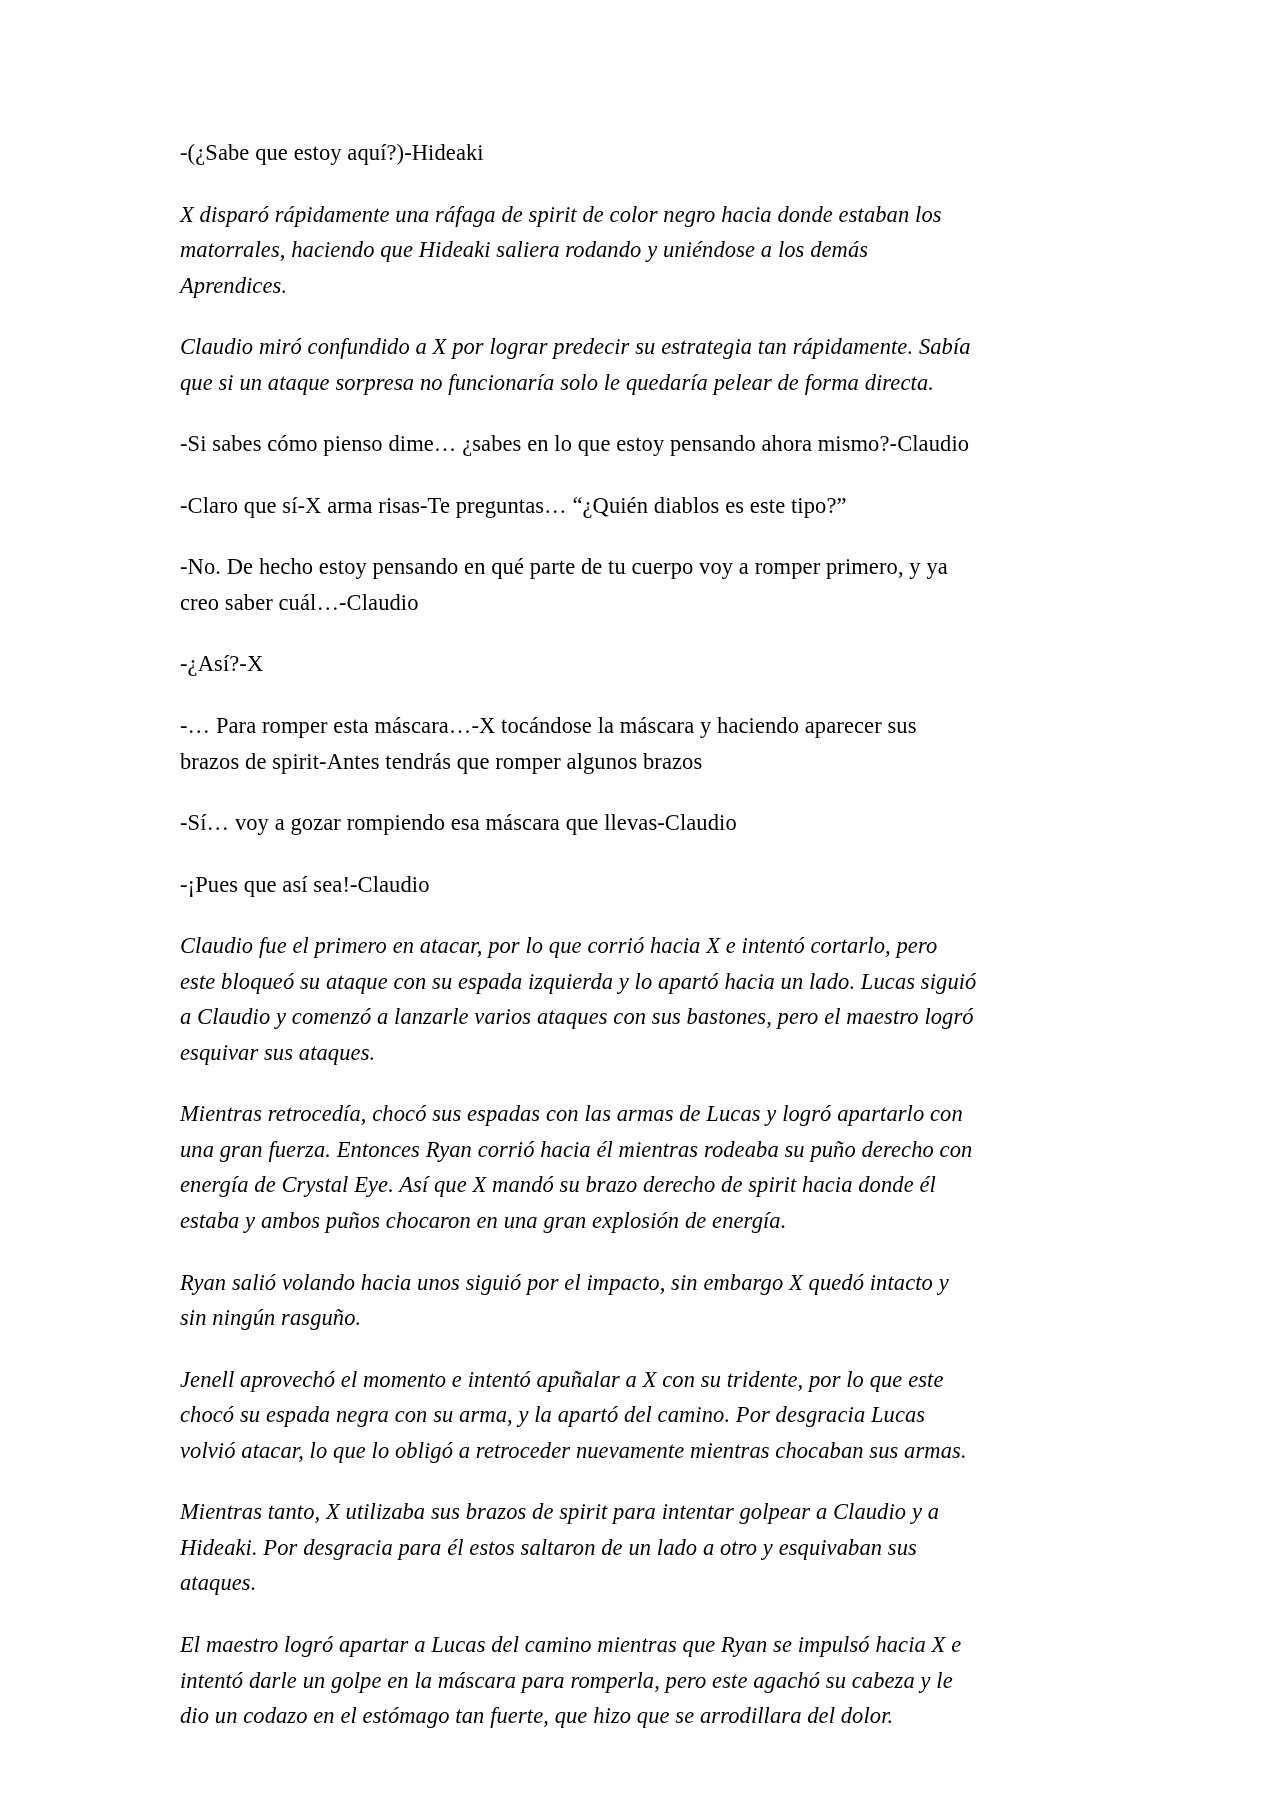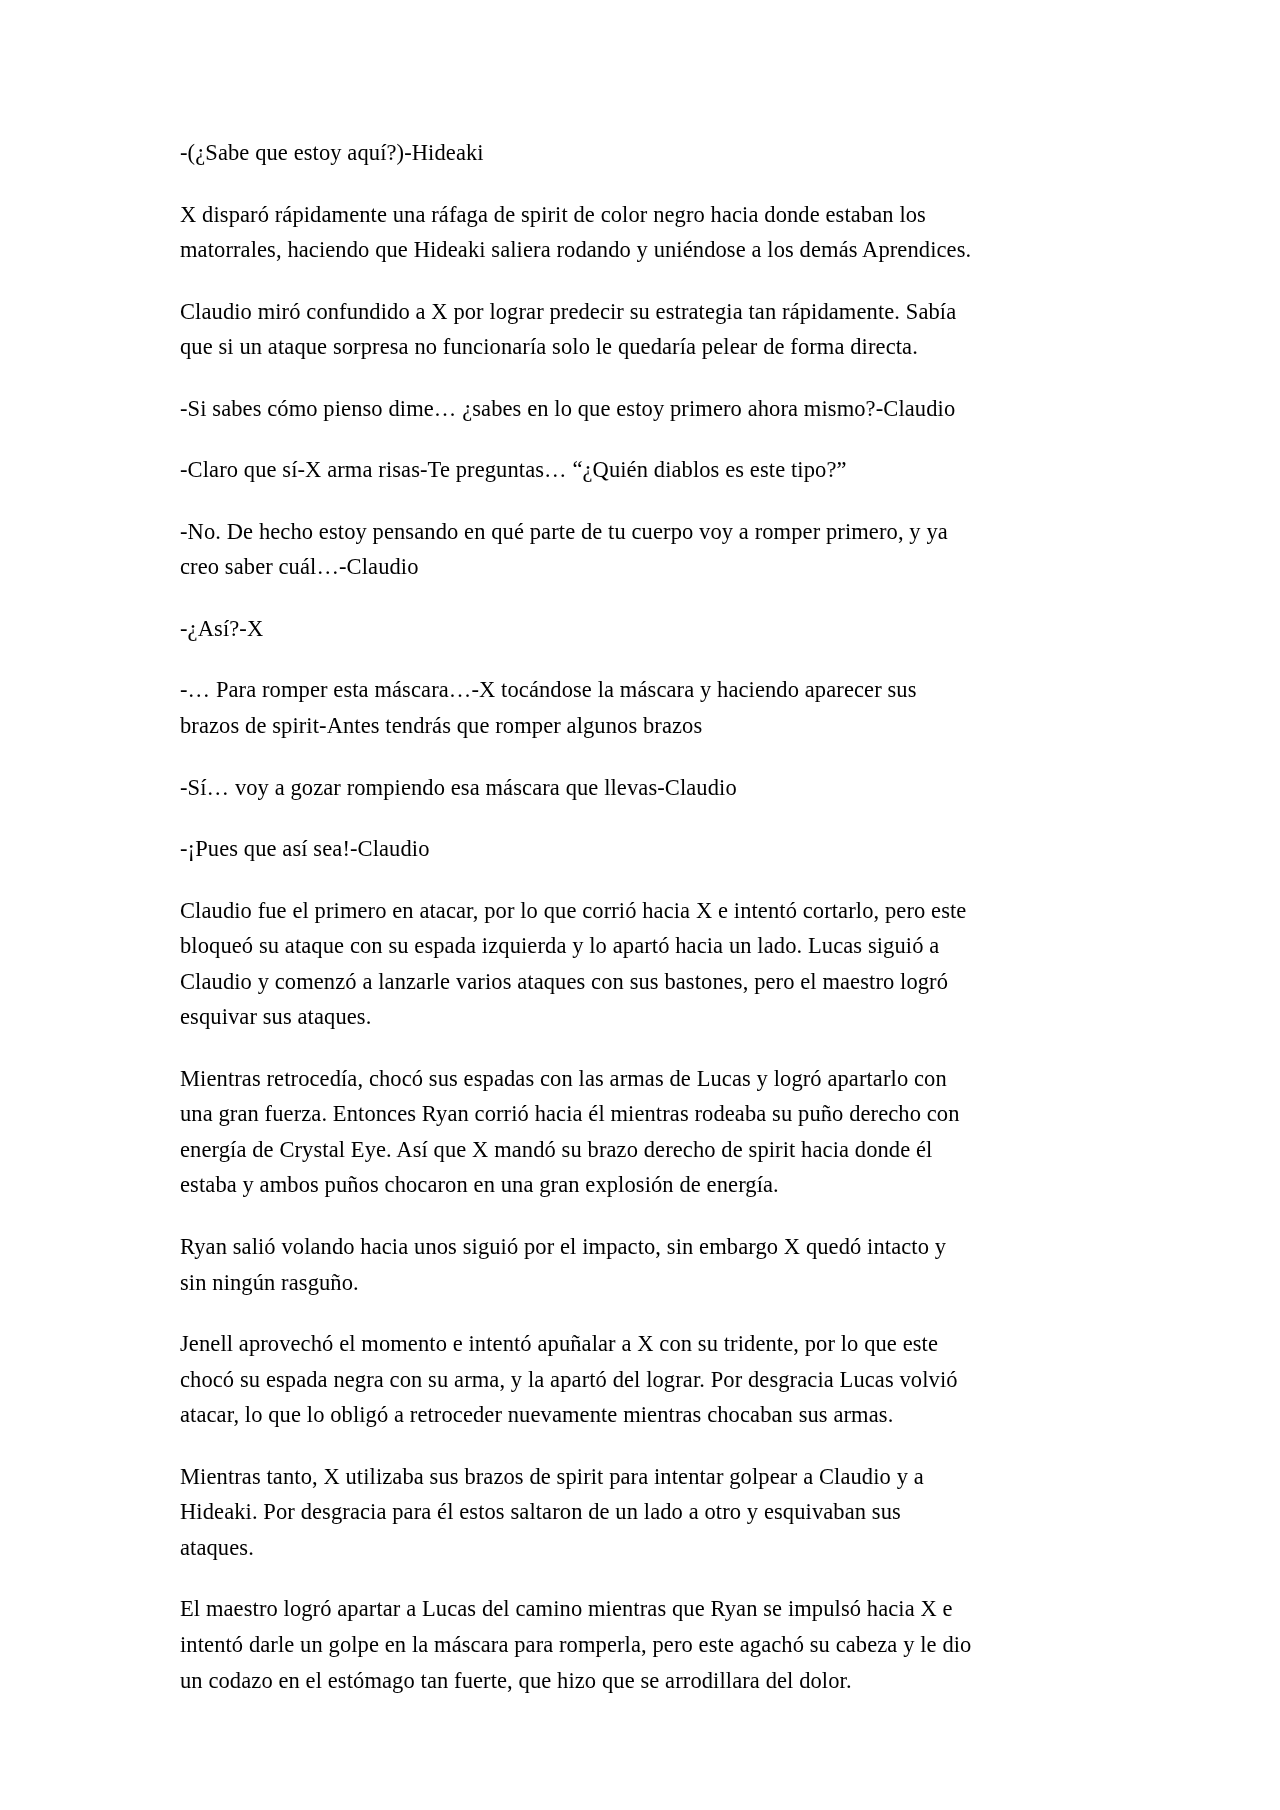--- a/index.html
+++ b/index.html
@@ -25,40 +25,41 @@
     display: block;
   }
   p.para {
     margin: 0 0 26px 0;
     font-size: 22.5px;
     line-height: 1.58;
     text-align: left;
     letter-spacing: 0.1px;
   }
   p.para.italic {
+    font-style: italic;
   }
   p.para:last-child {
     margin-bottom: 13px;
   }
 </style>
 </head>
 <body>
 
 <div class="page">
   <div class="doc-body">
     <p class="para">-(¿Sabe que estoy aquí?)-Hideaki</p>
     <p class="para italic">X disparó rápidamente una ráfaga de spirit de color negro hacia donde estaban los matorrales, haciendo que Hideaki saliera rodando y uniéndose a los demás Aprendices.</p>
     <p class="para italic">Claudio miró confundido a X por lograr predecir su estrategia tan rápidamente. Sabía que si un ataque sorpresa no funcionaría solo le quedaría pelear de forma directa.</p>
-    <p class="para">-Si sabes cómo pienso dime… ¿sabes en lo que estoy primero ahora mismo?-Claudio</p>
+    <p class="para">-Si sabes cómo pienso dime… ¿sabes en lo que estoy pensando ahora mismo?-Claudio</p>
     <p class="para">-Claro que sí-X arma risas-Te preguntas… “¿Quién diablos es este tipo?”</p>
     <p class="para">-No. De hecho estoy pensando en qué parte de tu cuerpo voy a romper primero, y ya creo saber cuál…-Claudio</p>
     <p class="para">-¿Así?-X</p>
     <p class="para">-… Para romper esta máscara…-X tocándose la máscara y haciendo aparecer sus brazos de spirit-Antes tendrás que romper algunos brazos</p>
     <p class="para">-Sí… voy a gozar rompiendo esa máscara que llevas-Claudio</p>
     <p class="para">-¡Pues que así sea!-Claudio</p>
     <p class="para italic">Claudio fue el primero en atacar, por lo que corrió hacia X e intentó cortarlo, pero este bloqueó su ataque con su espada izquierda y lo apartó hacia un lado. Lucas siguió a Claudio y comenzó a lanzarle varios ataques con sus bastones, pero el maestro logró esquivar sus ataques.</p>
     <p class="para italic">Mientras retrocedía, chocó sus espadas con las armas de Lucas y logró apartarlo con una gran fuerza. Entonces Ryan corrió hacia él mientras rodeaba su puño derecho con energía de Crystal Eye. Así que X mandó su brazo derecho de spirit hacia donde él estaba y ambos puños chocaron en una gran explosión de energía.</p>
     <p class="para italic">Ryan salió volando hacia unos siguió por el impacto, sin embargo X quedó intacto y sin ningún rasguño.</p>
-    <p class="para italic">Jenell aprovechó el momento e intentó apuñalar a X con su tridente, por lo que este chocó su espada negra con su arma, y la apartó del lograr. Por desgracia Lucas volvió atacar, lo que lo obligó a retroceder nuevamente mientras chocaban sus armas.</p>
+    <p class="para italic">Jenell aprovechó el momento e intentó apuñalar a X con su tridente, por lo que este chocó su espada negra con su arma, y la apartó del camino. Por desgracia Lucas volvió atacar, lo que lo obligó a retroceder nuevamente mientras chocaban sus armas.</p>
     <p class="para italic">Mientras tanto, X utilizaba sus brazos de spirit para intentar golpear a Claudio y a Hideaki. Por desgracia para él estos saltaron de un lado a otro y esquivaban sus ataques.</p>
     <p class="para italic">El maestro logró apartar a Lucas del camino mientras que Ryan se impulsó hacia X e intentó darle un golpe en la máscara para romperla, pero este agachó su cabeza y le dio un codazo en el estómago tan fuerte, que hizo que se arrodillara del dolor.</p>
   </div>
 </div>
 
 </body></html>

